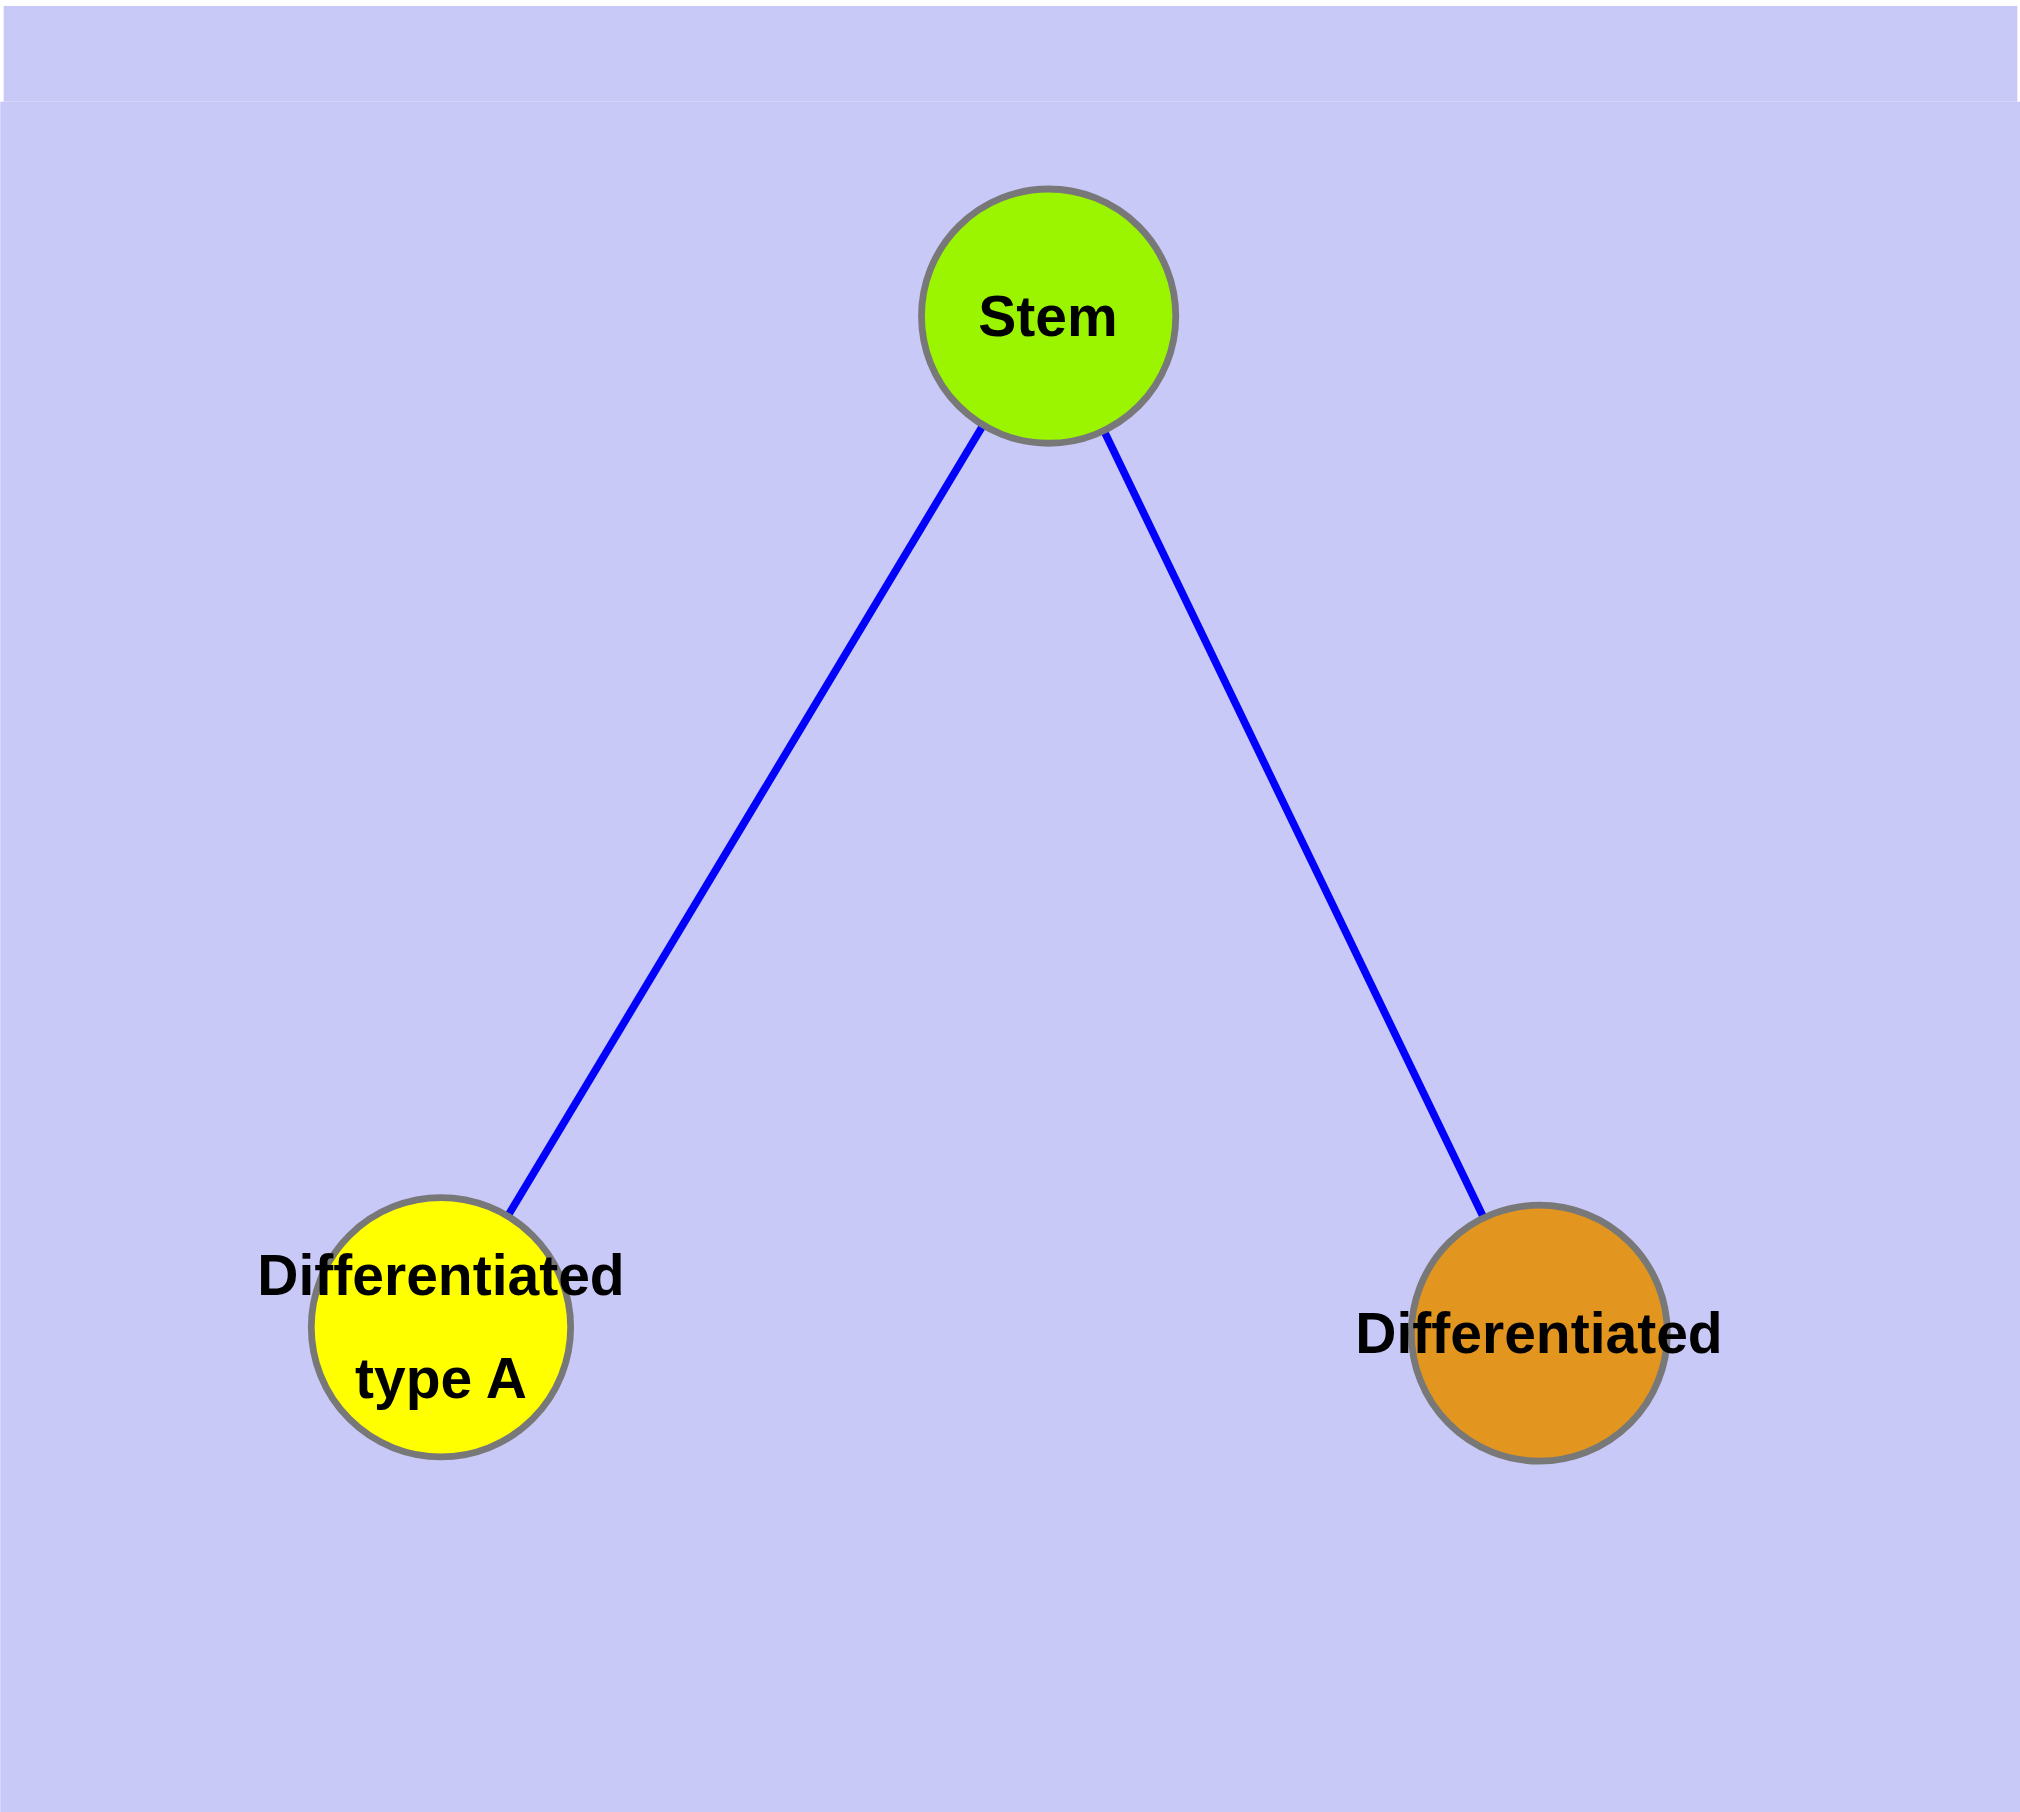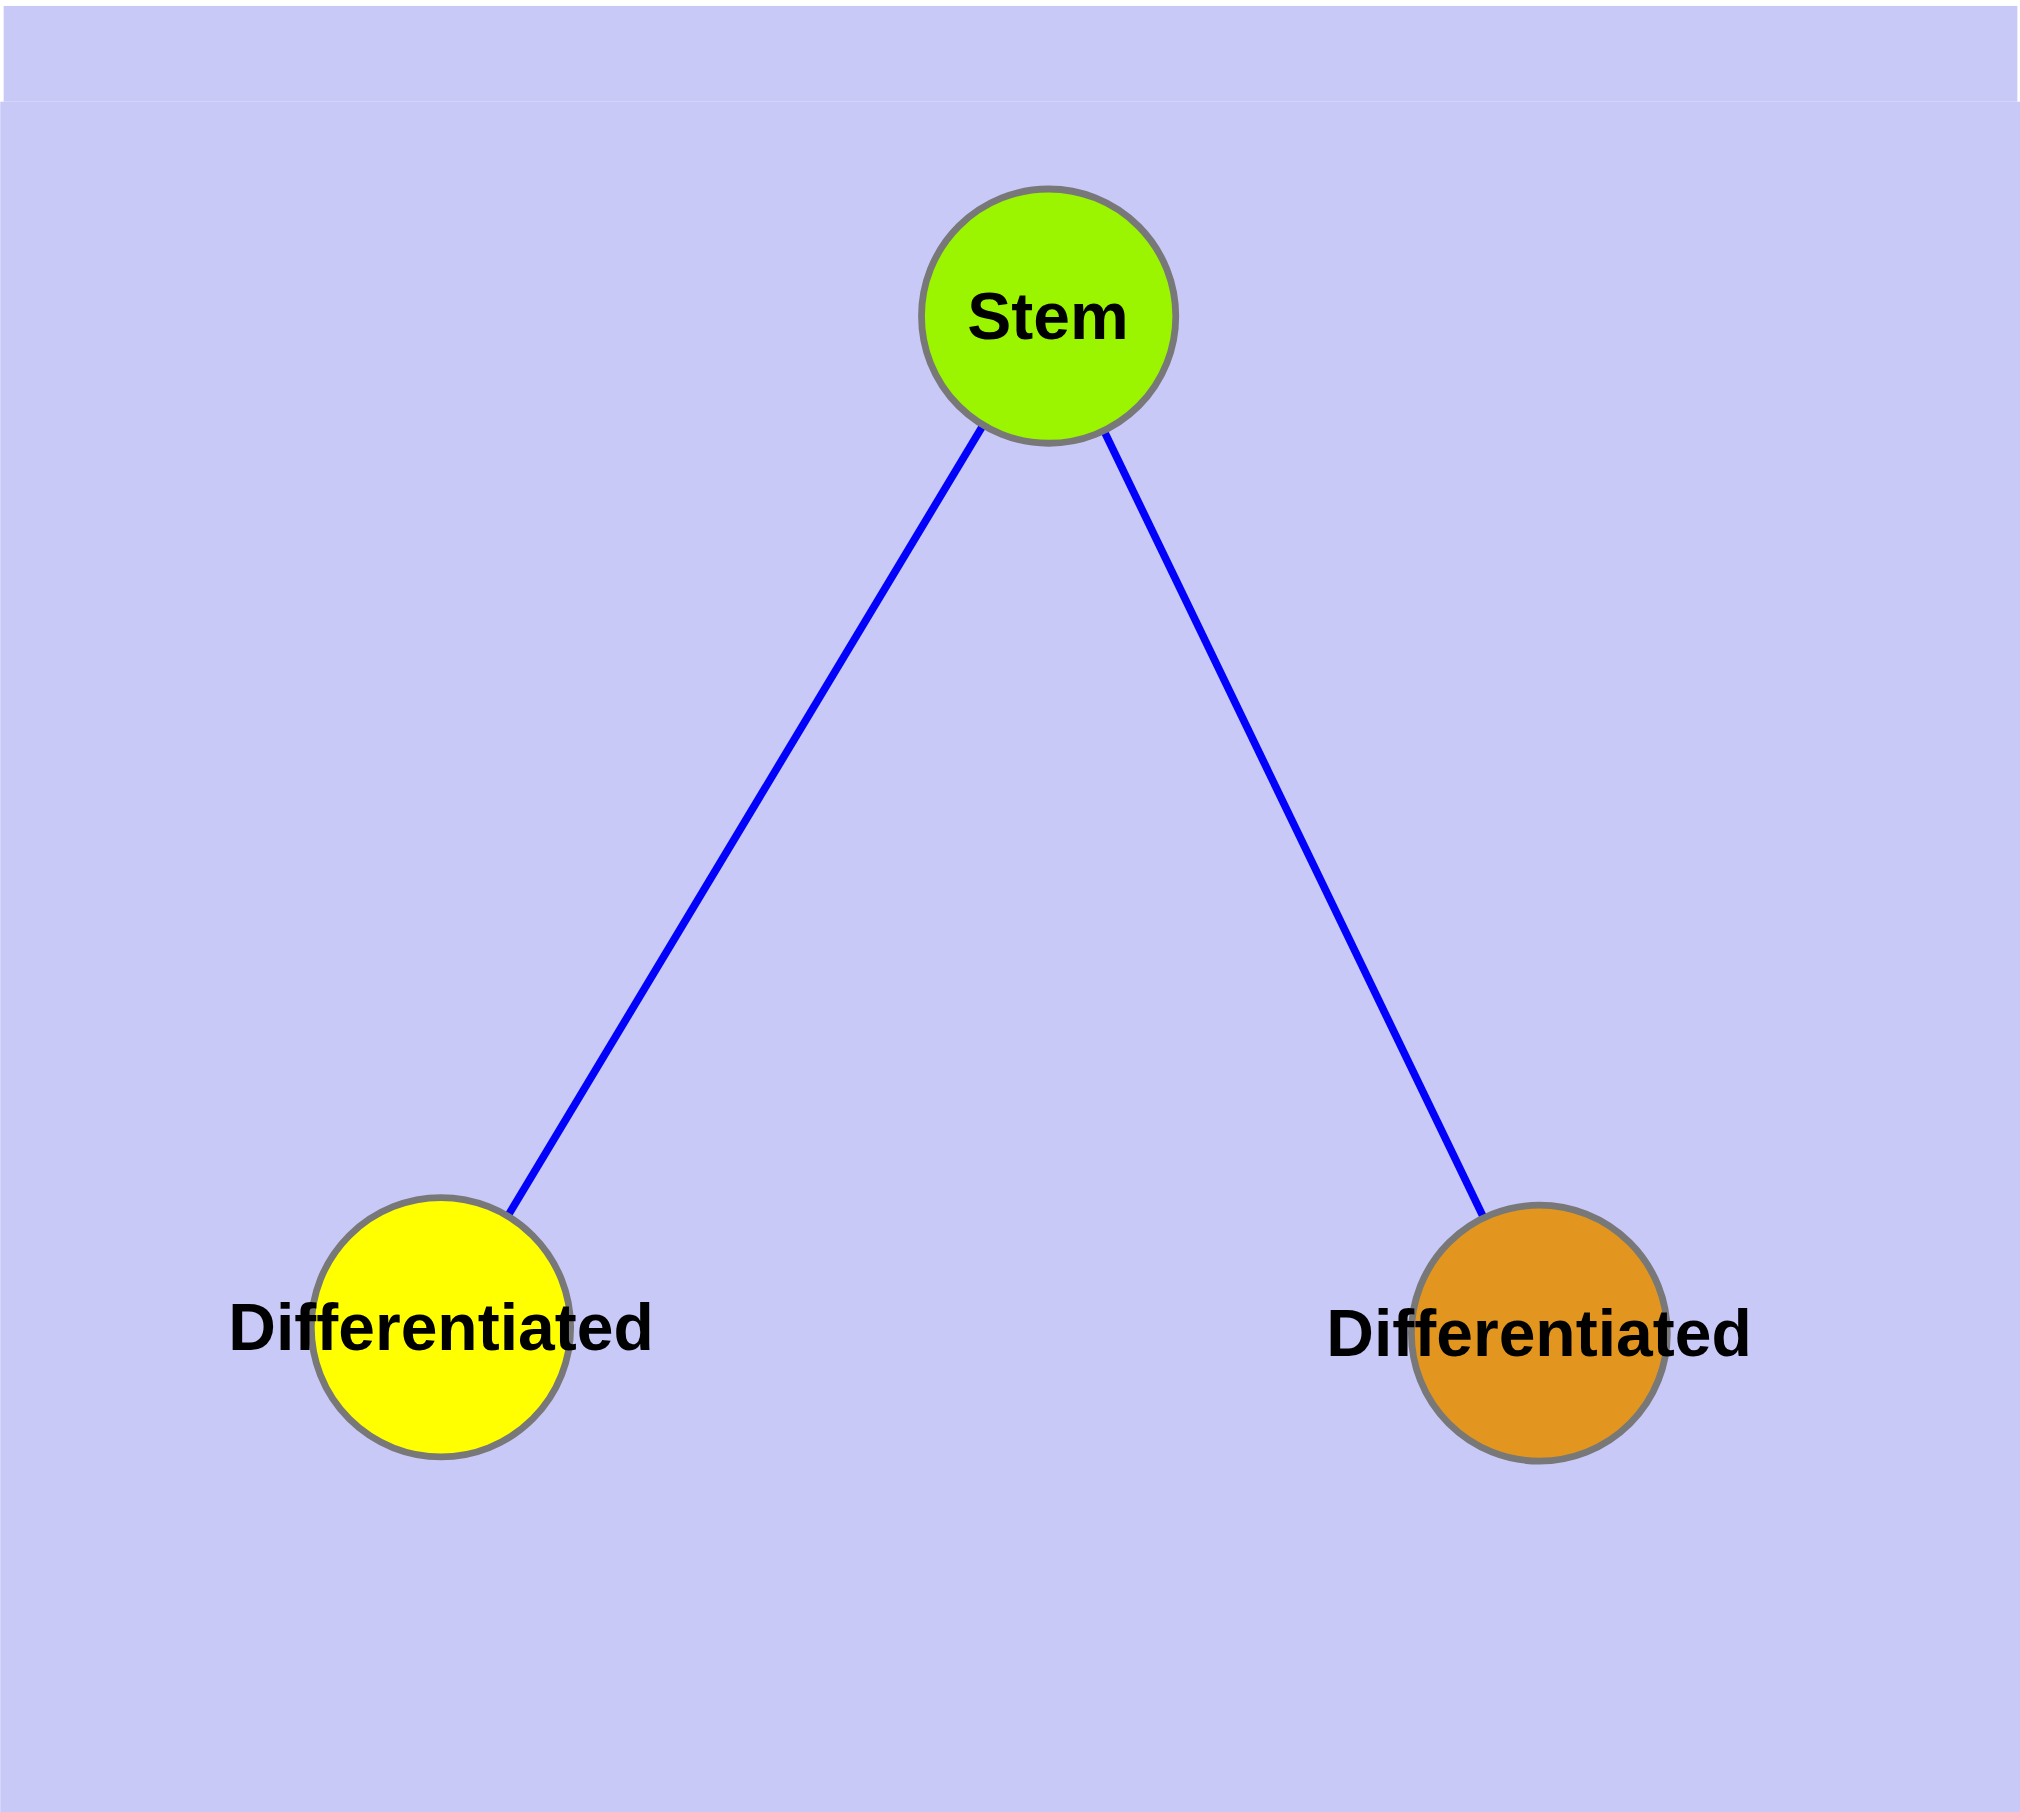--- a/index.html
+++ b/index.html
@@ -21,21 +21,21 @@
     width: 2021px;
     height: 1812px;
     display: block;
   }
   .node-label {
     position: absolute;
     transform: translate(-50%, -50%);
     text-align: center;
     color: #000000;
     font-weight: 700;
-    font-size: 66px;
+    font-size: 57px;
     line-height: 103px;
     white-space: nowrap;
     letter-spacing: 0px;
   }
   .node-label .line {
     display: block;
   }
   .label-stem   { left: 1048px; top: 316px;  }
   .label-type-a { left: 441px;  top: 1327px; }
   .label-type-b { left: 1539px; top: 1333px; }
@@ -59,20 +59,21 @@
     <circle cx="520" cy="1566" r="153" stroke-width="8" fill="#ffff00" stroke="#787878"></circle>
     <circle cx="1816" cy="1573" r="151" stroke-width="8" fill="#e2961f" stroke="#787878"></circle>
   </svg>
 
   <div class="node-label label-stem">
     <span class="line">Stem</span>
   </div>
 
   <div class="node-label label-type-a">
     <span class="line">Differentiated</span>
+    <span class="line">type A</span>
   </div>
 
   <div class="node-label label-type-b">
     <span class="line">Differentiated</span>
   </div>
 
 </div>
 
 
 </body></html>

